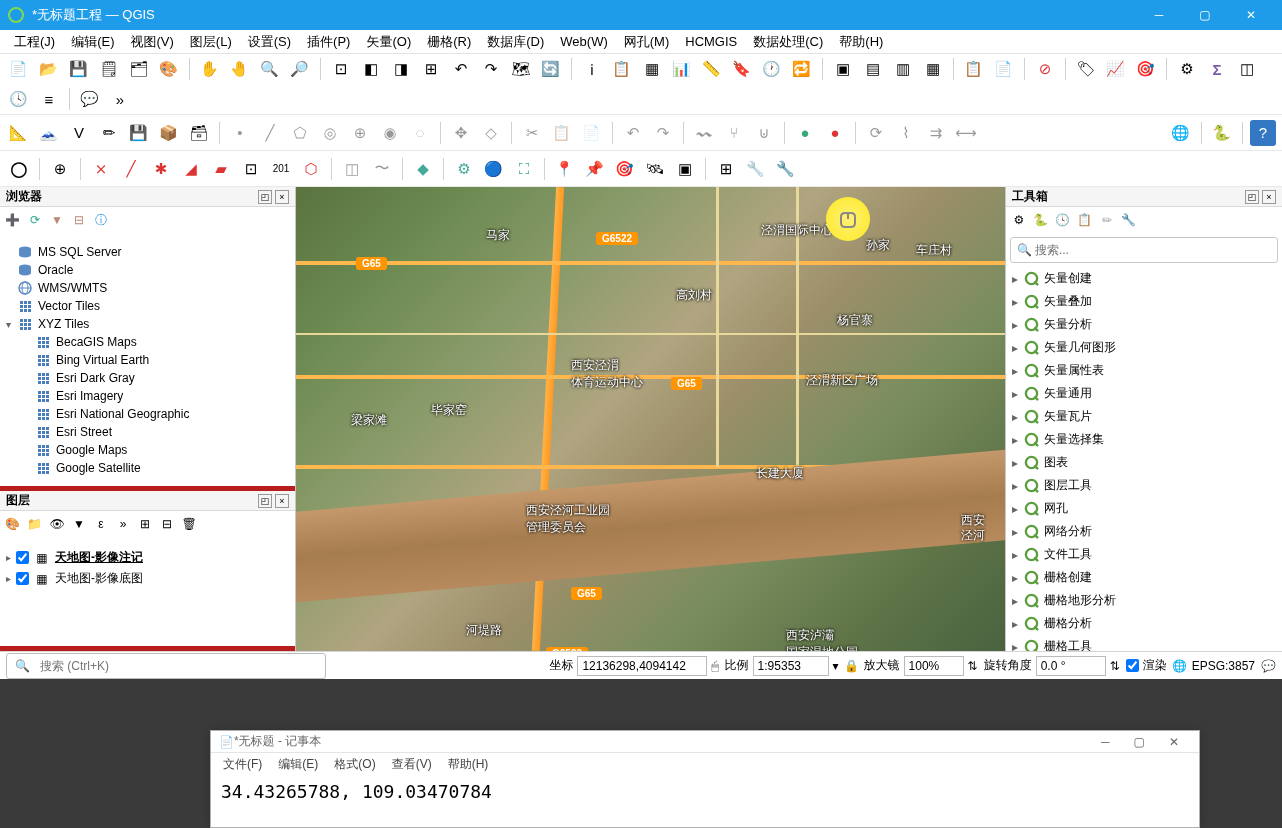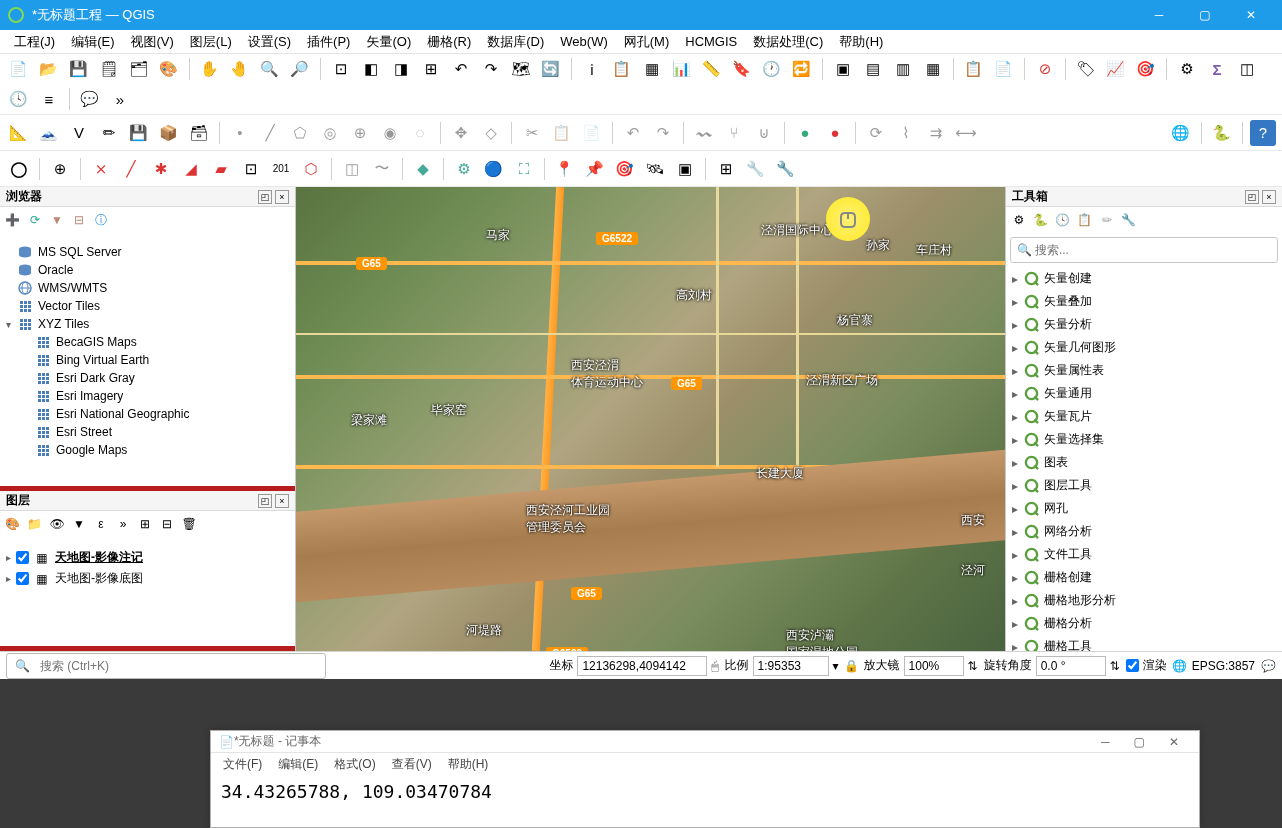--- a/index.html
+++ b/index.html
@@ -409,20 +409,36 @@
                   <i></i>
                   <i></i>
                   <i></i>
                   <i></i>
                   <i></i>
                   <i></i>
                 </span>
               </span>
               <span>Google Maps</span>
             </div>
+            <div class="tree-item child">
+              <span class="ticon">
+                <span class="grid-icon">
+                  <i></i>
+                  <i></i>
+                  <i></i>
+                  <i></i>
+                  <i></i>
+                  <i></i>
+                  <i></i>
+                  <i></i>
+                  <i></i>
+                </span>
+              </span>
+              <span>Google Satellite</span>
+            </div>
           </div>
       </div>
       <div class="panel layers">
         <div class="panel-head">
           <span class="ptitle">图层</span>
           <span class="pbtn">◰</span>
           <span class="pbtn">×</span>
         </div>
         <div class="panel-tb">
           <div class="pticon">🎨</div>
@@ -469,21 +485,21 @@
           <div class="maplabel" style="left: 620px; top: 55px;">车庄村</div>
           <div class="maplabel" style="left: 380px; top: 100px;">高刘村</div>
           <div class="maplabel" style="left: 505px; top: 125px; margin-left: 36px;">杨官寨</div>
           <div class="maplabel" style="left: 275px; top: 170px;">西安泾渭<br>体育运动中心</div>
           <div class="maplabel" style="left: 510px; top: 185px;">泾渭新区广场</div>
           <div class="maplabel" style="left: 135px; top: 215px;">毕家窑</div>
           <div class="maplabel" style="left: 55px; top: 225px;">梁家滩</div>
           <div class="maplabel" style="left: 460px; top: 278px;">长建大厦</div>
           <div class="maplabel" style="left: 230px; top: 315px;">西安泾河工业园<br>管理委员会</div>
           <div class="maplabel" style="left: 665px; top: 325px;">西安</div>
-          <div class="maplabel" style="left: 665px; top: 340px; margin-top: 35px;">泾河</div>
+          <div class="maplabel" style="left: 665px; top: 340px;">泾河</div>
           <div class="maplabel" style="left: 170px; top: 435px;">河堤路</div>
           <div class="maplabel" style="left: 490px; top: 440px;">西安泸灞<br>国家湿地公园</div>
           <div class="maplabel" style="left: 605px; top: 470px;">田马</div>
         </div>
       <div id="road-labels">
           <div class="roadlabel" style="left: 60px; top: 70px;">G65</div>
           <div class="roadlabel" style="left: 300px; top: 45px;">G6522</div>
           <div class="roadlabel" style="left: 375px; top: 190px;">G65</div>
           <div class="roadlabel" style="left: 275px; top: 400px;">G65</div>
           <div class="roadlabel" style="left: 250px; top: 460px;">G6522</div>

